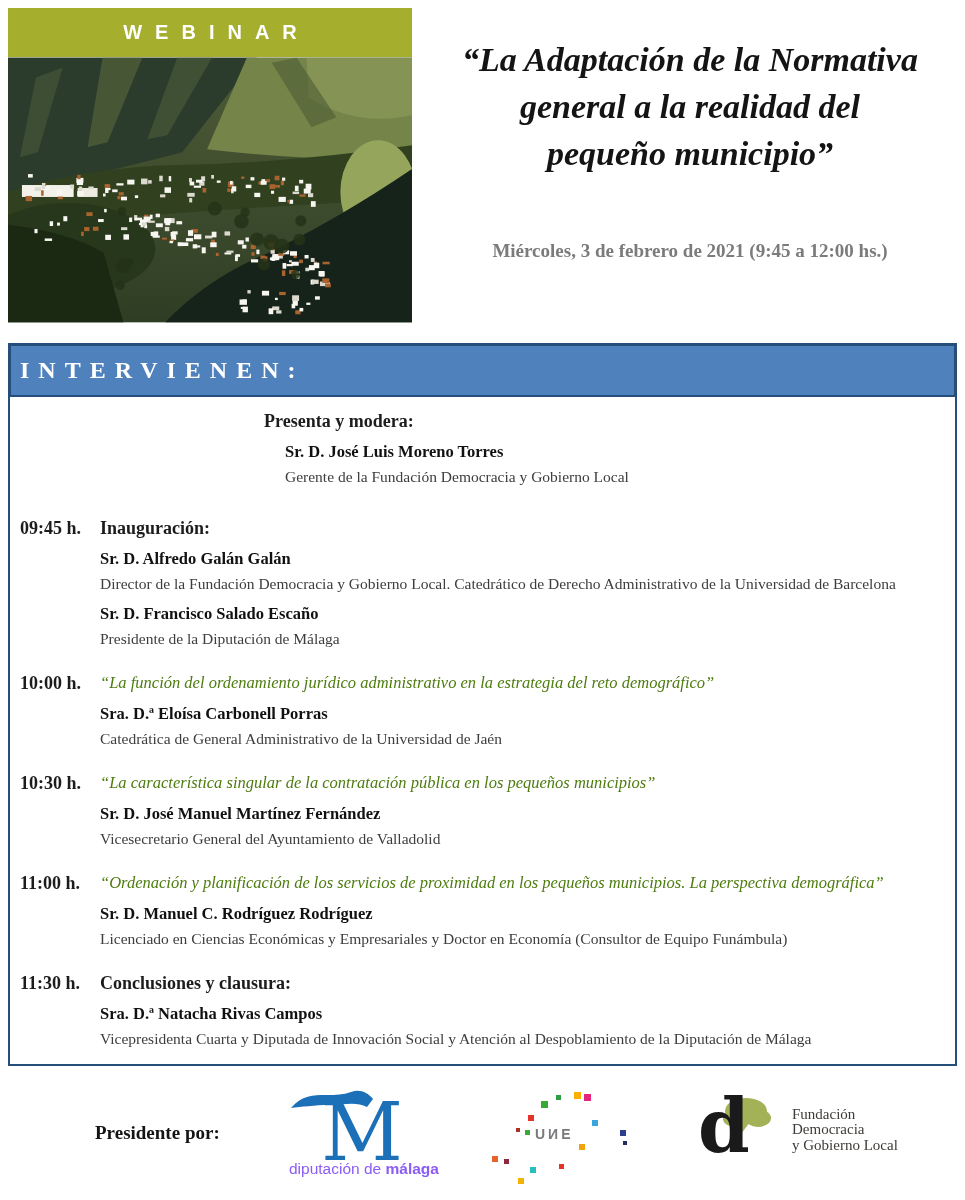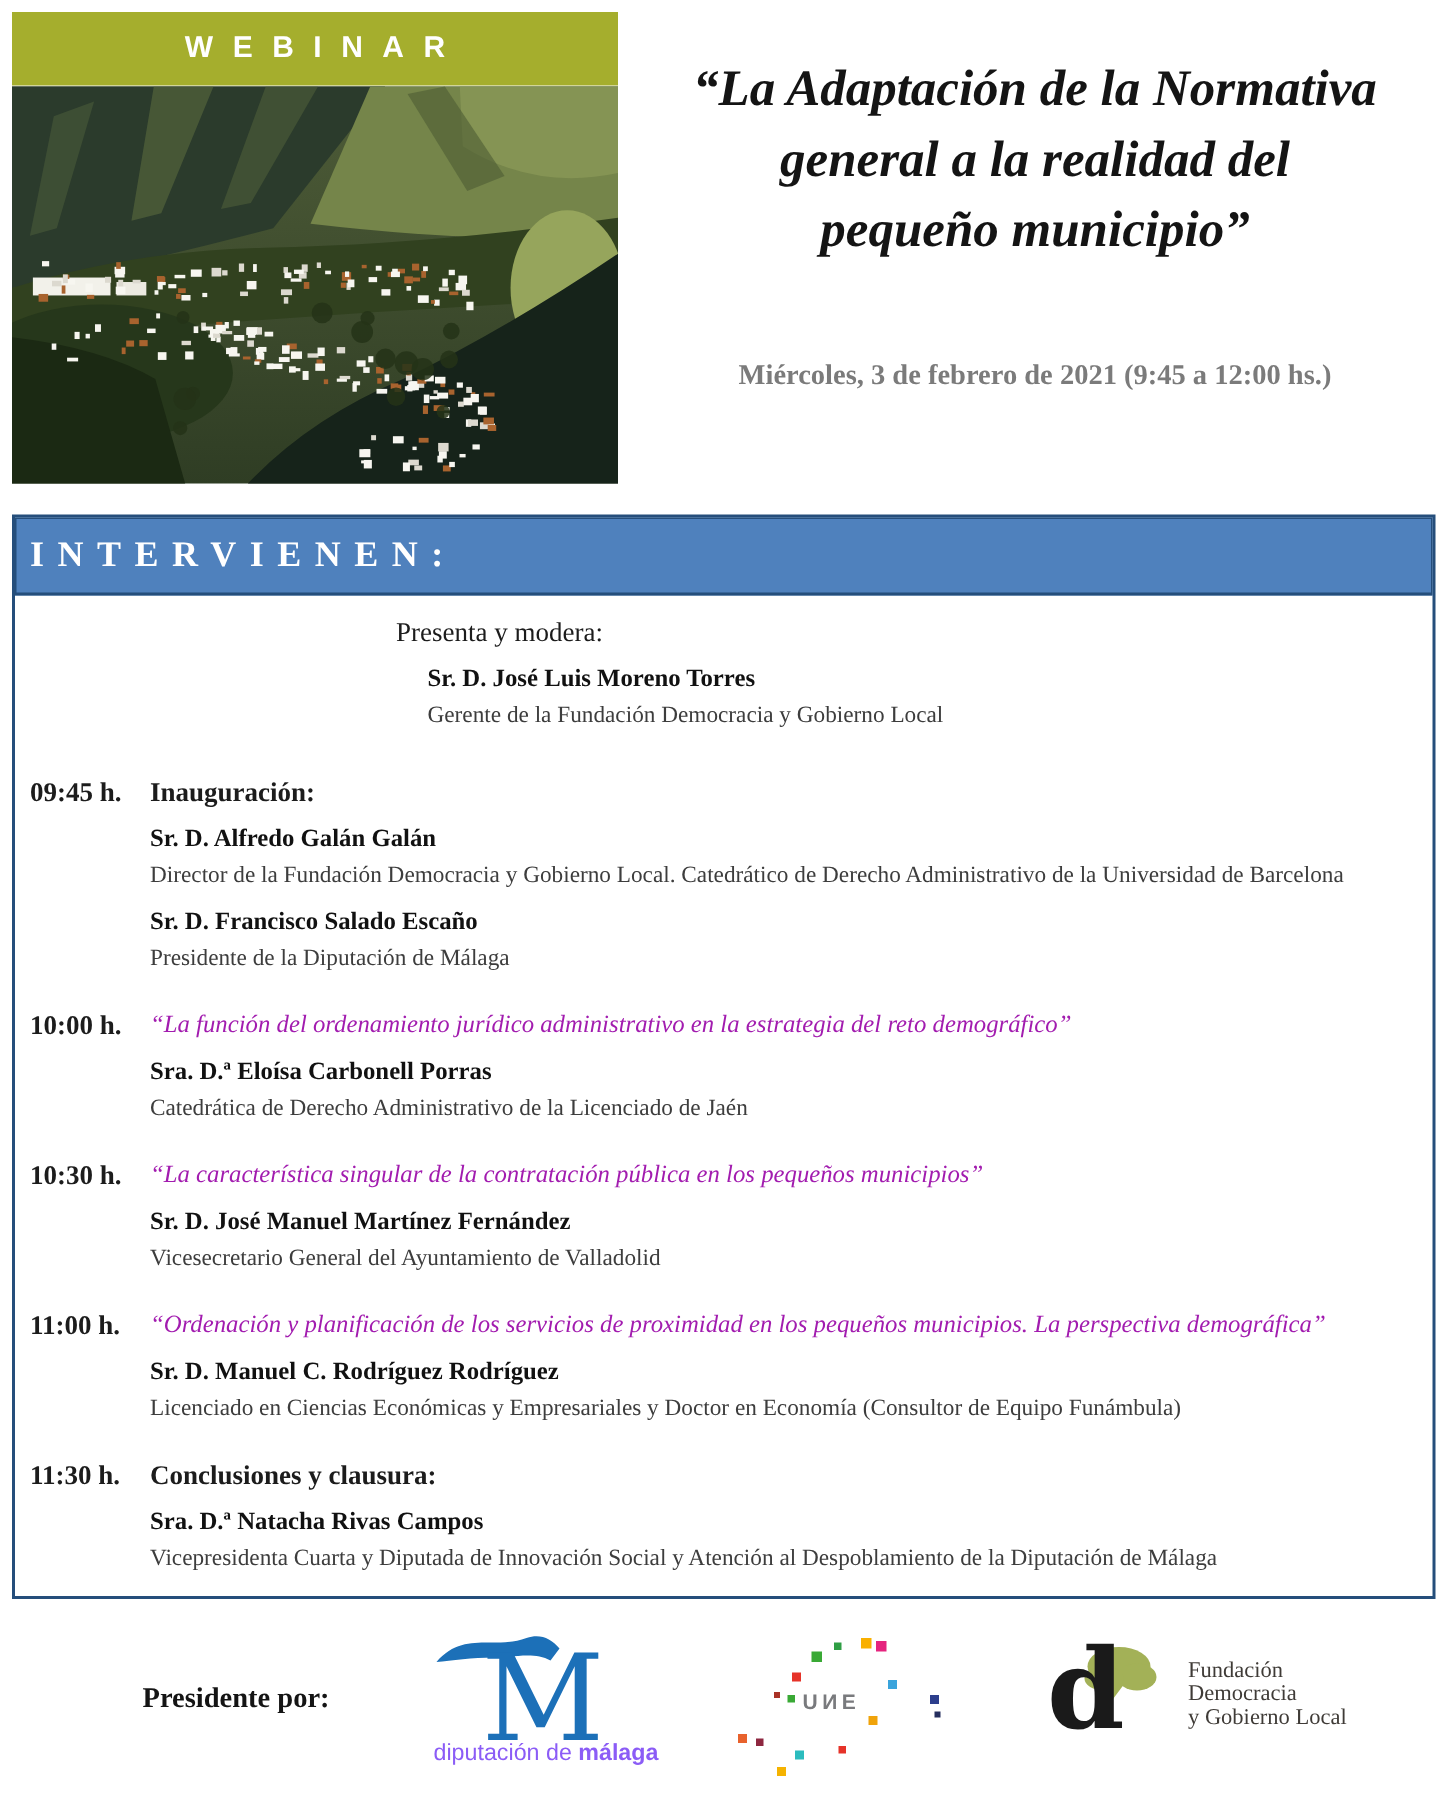--- a/index.html
+++ b/index.html
@@ -30,31 +30,31 @@
     position:absolute;left:8px;top:343px;width:949px;height:723px;
     border:2px solid #254e7b;box-sizing:border-box;background:#fff;
   }
   .panel-header{
     height:49px;background:#4f81bd;border:1px solid #254e7b;border-bottom:2px solid #254e7b;
     display:flex;align-items:center;justify-content:flex-start;
     color:#fff;font-size:24px;font-weight:700;letter-spacing:9px;text-indent:9px;
   }
   .panel-body{padding:12px 16px 0 10px;}
   .presenta-block{margin-left:244px;margin-top:2px;}
-  .presenta-label{font-weight:normal;font-size:18px;}
+  .presenta-label{font-weight:bold;font-size:18px;}
   .presenta-speaker{margin-left:21px;margin-top:9px;}
   .speaker-name{font-weight:bold;font-size:16.5px;line-height:21px;color:#111;}
   .speaker-role{font-size:15.5px;line-height:21px;color:#3d3d3d;margin-top:4px;}
   .session{display:flex;margin-top:23px;}
   .session.first{margin-top:30px;}
   .session-time{width:80px;flex:none;font-weight:bold;font-size:18px;line-height:22px;}
   .session-body{flex:1;}
   .session-heading{line-height:22px;}
   .session-heading.bold{font-weight:bold;font-size:18px;}
-  .session-heading.italic{font-style:italic;font-size:16.5px;color:#a21caf;}
+  .session-heading.italic{font-style:italic;font-size:16.5px;color:#4d7c0f;}
   .speaker{margin-top:9px;}
   
   .organizado{position:absolute;left:95px;top:1122px;font-weight:bold;font-size:19px;color:#141414;}
   .logo-malaga{position:absolute;left:283px;top:1078px;width:165px;height:112px;}
   .logo-malaga .mtext{
     position:absolute;left:6px;top:82px;width:160px;
     font-family:"Liberation Sans","DejaVu Sans",sans-serif;font-size:15.5px;color:#8b5cf6;
   }
   .logo-une{position:absolute;left:480px;top:1080px;width:175px;height:112px;}
   .une-sq{position:absolute;}
@@ -362,21 +362,21 @@
             </div>
           </div>
   </div>
 
   <div class="session">
     <div class="session-time">10:00 h.</div>
     <div class="session-body">
       <div class="session-heading italic">“La función del ordenamiento jurídico administrativo en la estrategia del reto demográfico”</div>
     <div class="speaker">
               <div class="speaker-name">Sra. D.ª Eloísa Carbonell Porras</div>
-              <div class="speaker-role">Catedrática de Derecho Administrativo de la Licenciado de Jaén</div>
+              <div class="speaker-role">Catedrática de General Administrativo de la Universidad de Jaén</div>
             </div>
           </div>
   </div>
 
   <div class="session">
     <div class="session-time">10:30 h.</div>
     <div class="session-body">
       <div class="session-heading italic">“La característica singular de la contratación pública en los pequeños municipios”</div>
     <div class="speaker">
               <div class="speaker-name">Sr. D. José Manuel Martínez Fernández</div>

